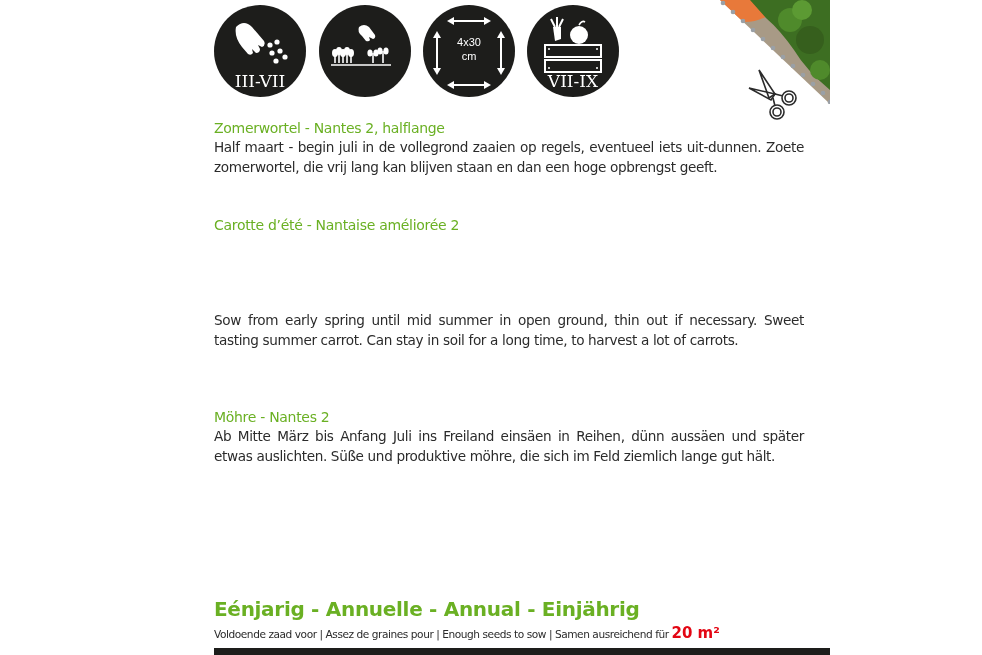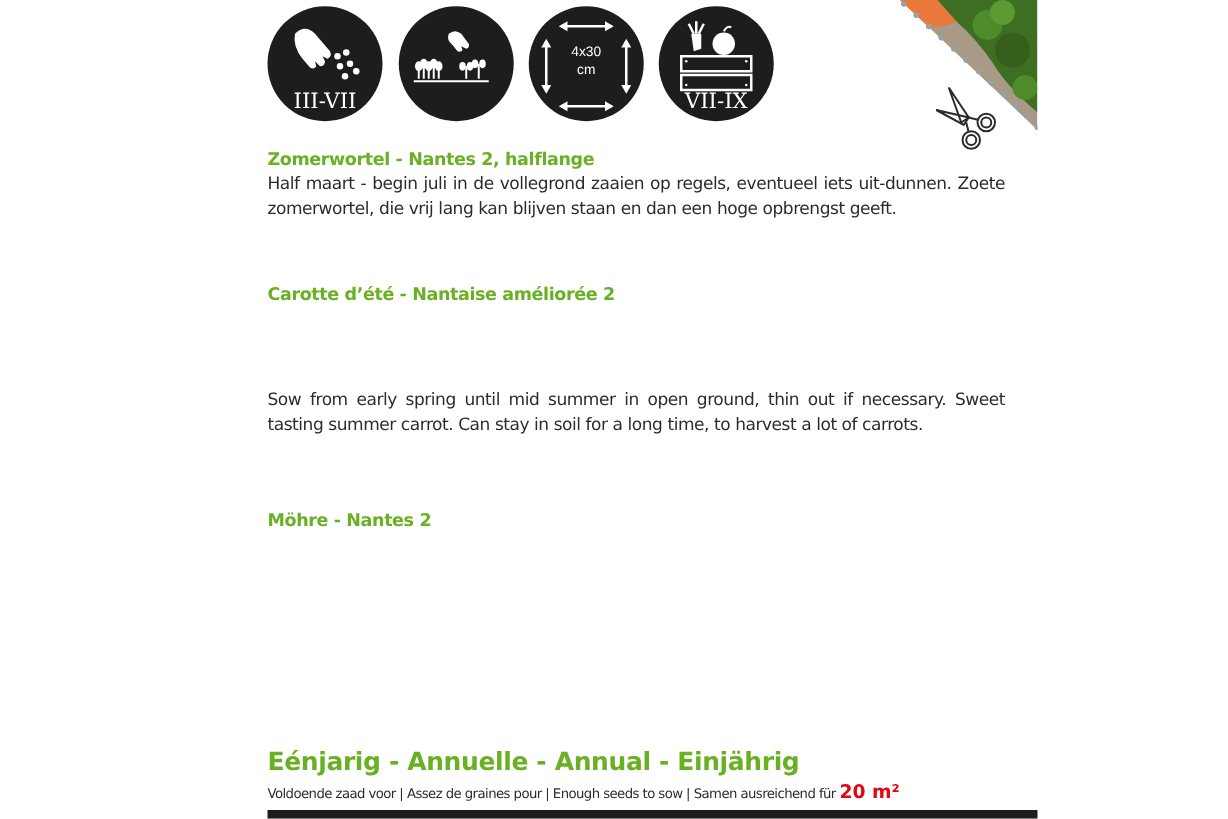--- a/index.html
+++ b/index.html
@@ -23,21 +23,21 @@
     position: absolute; left: 0; width: 92px; top: 30px; text-align: center;
     font-family: "Liberation Sans", sans-serif; font-size: 11px; line-height: 14px; color: #fff;
   }
 
   
   .photo-corner { position: absolute; left: 710px; top: 0; width: 120px; height: 104px; }
 
   
   .section { position: absolute; left: 214px; width: 590px; }
   .sec-title {
-    font-family: "DejaVu Sans", sans-serif; font-weight: bold; font-size: 14px;
+    font-family: "DejaVu Sans", sans-serif; font-weight: normal; font-size: 14px;
     color: #6ab023; line-height: 19px; letter-spacing: -0.3px;
   }
   .sec-body {
     font-family: "DejaVu Sans", sans-serif; font-size: 13.6px; color: #2b2b2b;
     line-height: 19.5px; text-align: justify; letter-spacing: -0.35px;
   }
 
   .annual {
     position: absolute; left: 214px; top: 597px;
     font-family: "DejaVu Sans", sans-serif; font-weight: bold; font-size: 20px;
@@ -180,30 +180,31 @@
       <circle cx="32" cy="44" r="4"></circle>
     <path d="M30 26 L38 28 M28 30 L30 38"></path>
   </g>
 </svg>
 
 <div class="section" style="top:119px;">
   <div class="sec-title">Zomerwortel - Nantes 2, halflange</div>
   <div class="sec-body">Half maart - begin juli in de vollegrond zaaien op regels, eventueel iets uit-dunnen. Zoete zomerwortel, die vrij lang kan blijven staan en dan een hoge opbrengst geeft.</div>
 </div>
 
-<div class="section" style="top:216px;margin-top:11px;">
+<div class="section" style="top:216px;">
   <div class="sec-title">Carotte d’été - Nantaise améliorée 2</div>
 </div>
 
 <div class="section" style="top:311px;">
   <div class="sec-body">Sow from early spring until mid summer in open ground, thin out if necessary. Sweet tasting summer carrot. Can stay in soil for a long time, to harvest a lot of carrots.</div>
 </div>
 
 <div class="section" style="top:408px;">
   <div class="sec-title">Möhre - Nantes 2</div>
+  <div class="sec-body">Ab Mitte März bis Anfang Juli ins Freiland einsäen in Reihen, dünn aussäen und später etwas auslichten. Süße und produktive möhre, die sich im Feld ziemlich lange gut hält.</div>
 </div>
 
 <div class="annual">Eénjarig - Annuelle - Annual - Einjährig</div>
 <div class="seeds-line">
   <span>Voldoende zaad voor | Assez de graines pour | Enough seeds to sow | Samen ausreichend für</span>
   <span class="area">20 m²</span>
 </div>
 <div class="bottom-bar"></div>
 
 </body></html>

